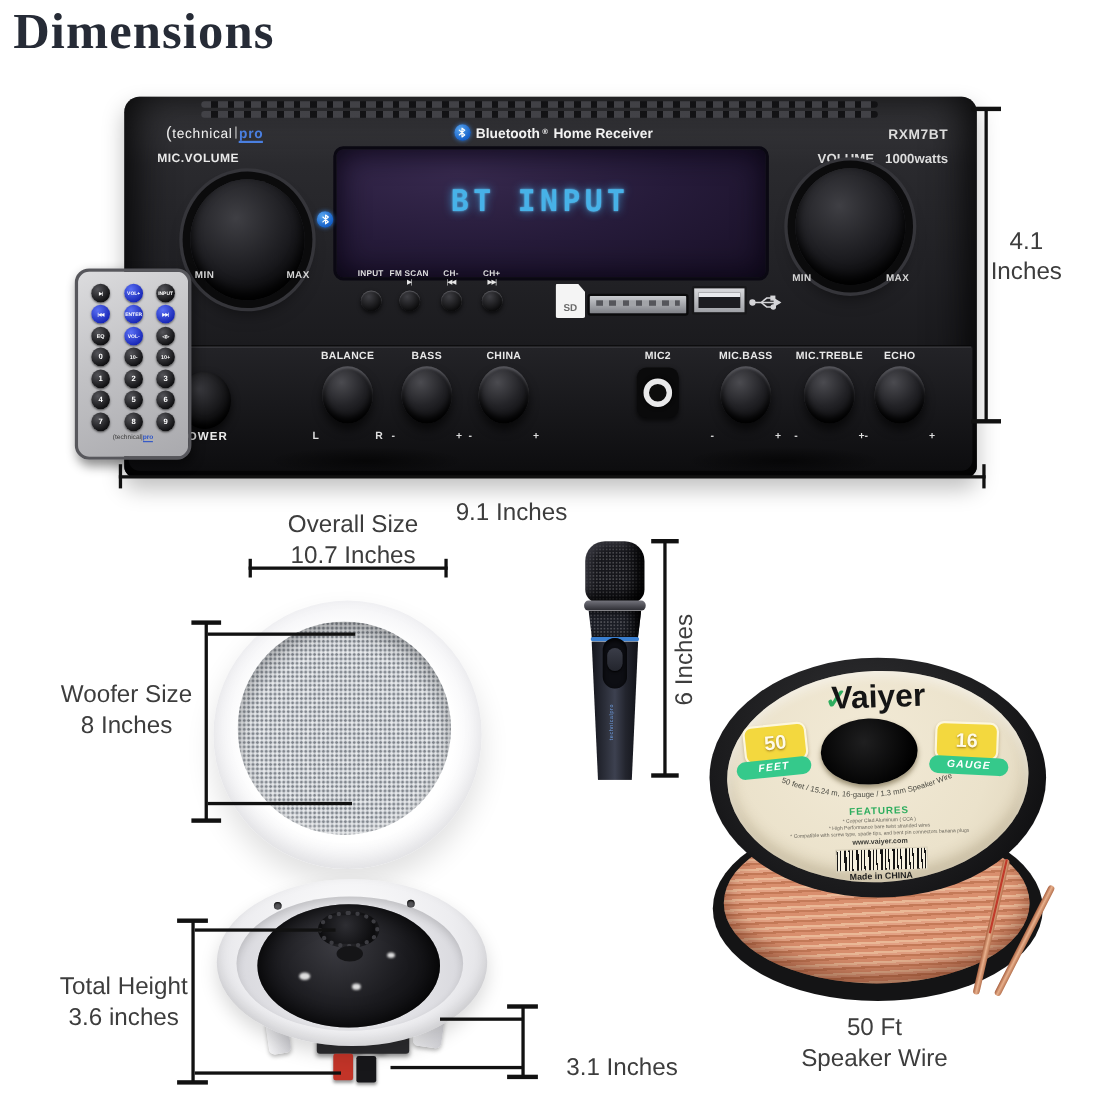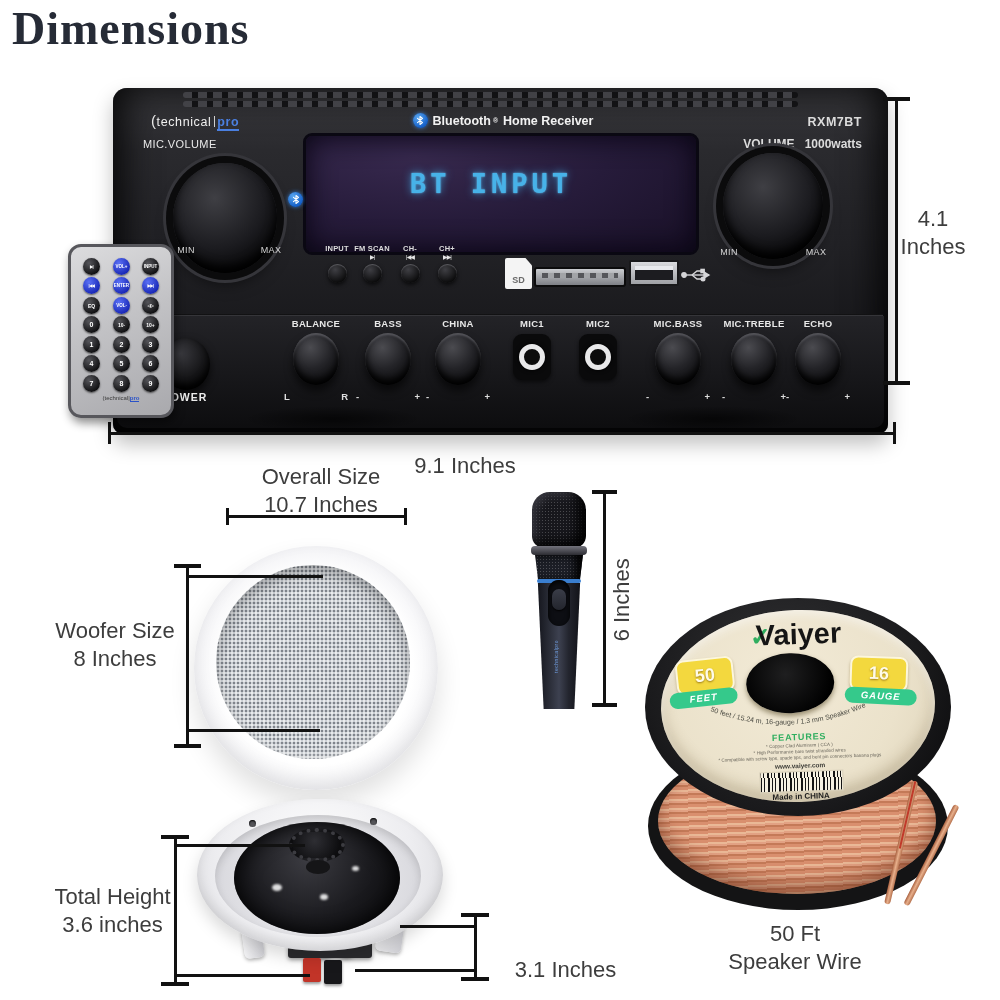--- a/index.html
+++ b/index.html
@@ -26,21 +26,21 @@
     background:linear-gradient(180deg,#232327,#0d0d0f);border-radius:0 0 10px 10px;}
   #seam{position:absolute;left:5px;right:5px;top:226px;height:2px;
     background:linear-gradient(180deg,#000,#47474c);}
   .foot{position:absolute;top:318px;height:26px;border-radius:50%;background:radial-gradient(rgba(0,0,0,.6),transparent 70%);}
 
   #brand{position:absolute;left:38px;top:24px;color:#f0f0f0;font-size:12.5px;letter-spacing:.6px;white-space:nowrap;}
   #brand .paren{font-size:15px;color:#e8e8e8;}
   #brand .bdiv{display:inline-block;width:1px;height:11px;background:#cfcfcf;margin:0 2px -1px 3px;}
   #brand .pro{color:#4a7fe0;font-weight:bold;border-bottom:2px solid #4a7fe0;padding-bottom:0px;}
   #mic-vol-label{position:absolute;left:30px;top:50px;width:120px;color:#e9e9e9;
-    font-size:11px;font-weight:normal;letter-spacing:.4px;}
+    font-size:11px;font-weight:bold;letter-spacing:.4px;}
   #bt-header{position:absolute;left:245px;top:25px;width:290px;display:flex;align-items:center;
     justify-content:center;gap:5px;color:#f2f2f2;font-size:12.5px;font-weight:bold;white-space:nowrap;}
   #bt-header sup{font-size:7px;margin-left:-3px;}
   .bt-badge{display:inline-flex;width:15px;height:15px;border-radius:50%;align-items:center;justify-content:center;
     background:radial-gradient(circle at 35% 30%,#5aa7f0,#1560c8 70%);box-shadow:0 0 4px rgba(60,140,240,.8);}
   #model{position:absolute;right:26px;top:27px;color:#dcdcdc;font-size:12.5px;font-weight:600;letter-spacing:.5px;}
   #vol-row{position:absolute;right:26px;top:49px;color:#dcdcdc;font-size:12px;font-weight:600;}
   #vol-row span{margin-left:10px;}
 
   #display{position:absolute;left:190px;top:45px;width:390px;height:116px;border-radius:9px;
@@ -50,21 +50,21 @@
   #lcd-text{position:absolute;left:104px;top:32px;font-family:"DejaVu Sans Mono",monospace;
     font-size:27px;font-weight:bold;letter-spacing:4px;color:#47b2e8;
     text-shadow:0 0 9px rgba(64,175,235,.85),0 0 2px rgba(120,210,255,.9);}
   #bt2{position:absolute;left:175px;top:104px;}
 
   .bigknob{position:absolute;border-radius:50%;
     background:radial-gradient(circle at 40% 32%,#3f3f44,#1b1b1f 52%,#050506 80%);
     box-shadow:0 0 0 7px #0b0b0c,0 0 0 10px #35353a,0 10px 16px rgba(0,0,0,.6),inset 0 -6px 10px #000;}
   #knob-l{left:60px;top:75px;width:104px;height:110px;}
   #knob-r{left:610px;top:65px;width:100px;height:106px;}
-  .minmax{position:absolute;width:44px;text-align:center;color:#d5d5d5;font-size:9px;font-weight:normal;letter-spacing:.4px;}
+  .minmax{position:absolute;width:44px;text-align:center;color:#d5d5d5;font-size:9px;font-weight:bold;letter-spacing:.4px;}
 
   .tgroup{position:absolute;top:156px;width:60px;text-align:center;color:#ddd;}
   .tlabel{font-size:7.5px;font-weight:bold;letter-spacing:.2px;}
   .tglyph{font-size:6px;height:8px;line-height:8px;letter-spacing:-1px;color:#e6e6e6;}
   .tbtn{width:19px;height:19px;border-radius:50%;margin:3px auto 0;
     background:radial-gradient(circle at 38% 30%,#3f3f44,#0c0c0d 72%);
     box-shadow:0 2px 4px rgba(0,0,0,.7),inset 0 1px 1px #5a5a5f;}
 
   #sd-chip{position:absolute;left:392px;top:170px;width:27px;height:31px;background:#f4f4f4;
     clip-path:polygon(0 0,76% 0,100% 24%,100% 100%,0 100%);border-radius:2px;
@@ -304,24 +304,20 @@
         </div>
     </div>
     <div class="kgroup" style="left:300px;">
       <div class="klabel">CHINA</div>
       <div class="kknob"></div>
       <div class="ksub">
           <span>-</span>
           <span>+</span>
         </div>
     </div>
-    <div class="kgroup" style="left:374px;">
-      <div class="klabel">MIC1</div>
-      <div class="kjack"></div>
-    </div>
     <div class="kgroup" style="left:440px;">
       <div class="klabel">MIC2</div>
       <div class="kjack"></div>
     </div>
     <div class="kgroup" style="left:520px;">
       <div class="klabel">MIC.BASS</div>
       <div class="kknob"></div>
       <div class="ksub">
           <span>-</span>
           <span>+</span>

